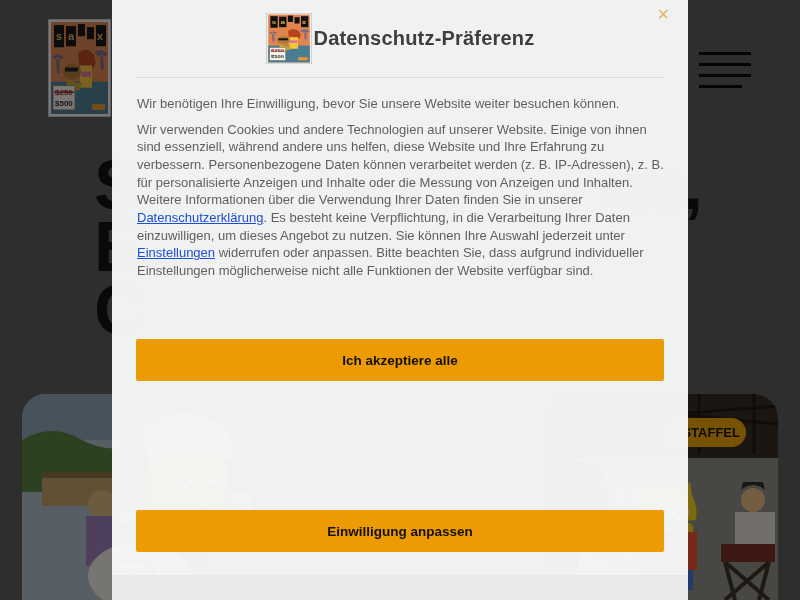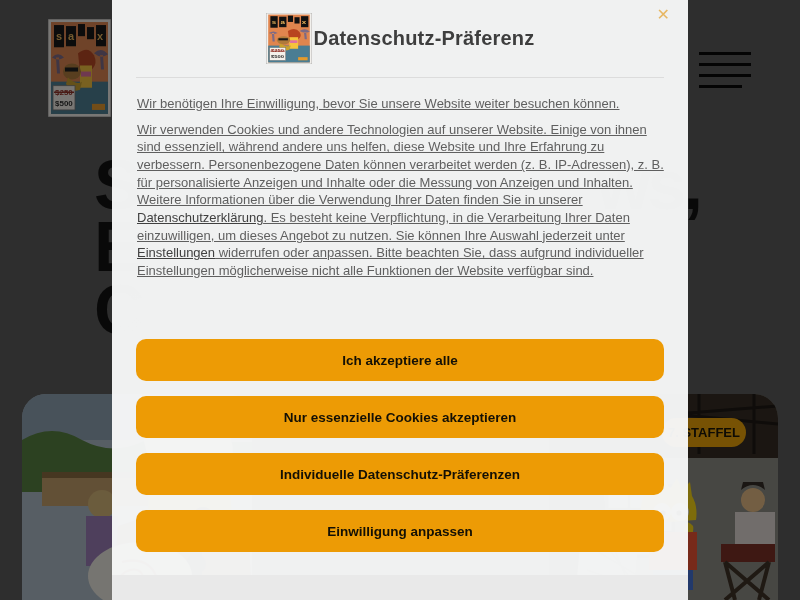--- a/index.html
+++ b/index.html
@@ -30,25 +30,25 @@
 
   
   .dialog { position:absolute; left:112px; top:0; width:576px; height:600px; background:rgba(247,248,248,0.97); z-index:10; }
   .dlg-close { position:absolute; right:14px; top:3px; color:#e7b763; font-size:16px; line-height:20px; padding:2px 4px; cursor:pointer; }
   .dlg-head { display:flex; align-items:center; justify-content:center; gap:2px; padding-top:13px; }
   .dlg-logo { width:46px; height:51px; }
   .dlg-title { font-size:20px; font-weight:bold; color:#3e3e3e; letter-spacing:0.2px; }
   .dlg-divider { margin:13px 24px 0 24px; border-bottom:1px solid #dcdcdc; }
   .dlg-text { position:absolute; left:25px; right:23px; top:95px; height:240px; overflow:hidden;
       font-size:13px; line-height:1.36; color:#5f5f5f; }
-  .dlg-text p { margin-bottom:8px;text-decoration:underline; }
-  .dlg-link { color:#404040; text-decoration:underline; cursor:pointer;text-align:right; }
+  .dlg-text p { margin-bottom:8px; }
+  .dlg-link { color:#1d4ed8; text-decoration:underline; cursor:pointer;text-align:right; }
   .dlg-fade { position:absolute; left:2px; right:2px; top:291px; height:44px; z-index:2;
       background:linear-gradient(to bottom, rgba(240,241,241,0) 0%, rgba(240,241,241,0.92) 70%, rgba(240,241,241,1) 100%); }
-  .dlg-btn { position:absolute; left:24px; width:528px; height:42px; border:none; border-radius:10px;
+  .dlg-btn { position:absolute; left:24px; width:528px; height:42px; border:none; border-radius:2px;
       background:#ed9b05; color:#141005; font-family:"Liberation Sans",sans-serif; font-size:13.5px; font-weight:bold; cursor:pointer; z-index:3; }
   .btn-1{top:339px} .btn-2{top:396px} .btn-3{top:453px} .btn-4{top:510px}
   .dlg-footer { position:absolute; left:0; right:0; bottom:0; height:25px; background:#e9e9e9; }
 
   
   .cover-frame { fill:#f2f0ec; stroke:#9a9a9a; stroke-width:1; }
 </style>
 </head>
 <body>
 
@@ -199,19 +199,17 @@
     <div class="dlg-divider"></div>
 
     <div class="dlg-text">
       <p>Wir benötigen Ihre Einwilligung, bevor Sie unsere Website weiter besuchen können.</p>
       <p><span>Wir verwenden Cookies und andere Technologien auf unserer Website. Einige von ihnen sind essenziell, während andere uns helfen, diese Website und Ihre Erfahrung zu verbessern. Personenbezogene Daten können verarbeitet werden (z. B. IP-Adressen), z. B. für personalisierte Anzeigen und Inhalte oder die Messung von Anzeigen und Inhalten. Weitere Informationen über die Verwendung Ihrer Daten finden Sie in unserer </span><span class="dlg-link">Datenschutzerklärung</span><span>. Es besteht keine Verpflichtung, in die Verarbeitung Ihrer Daten einzuwilligen, um dieses Angebot zu nutzen. Sie können Ihre Auswahl jederzeit unter </span><span class="dlg-link">Einstellungen</span><span> widerrufen oder anpassen. Bitte beachten Sie, dass aufgrund individueller Einstellungen möglicherweise nicht alle Funktionen der Website verfügbar sind.</span></p>
     </div>
 
     <div class="dlg-fade"></div>
 
     <button class="dlg-btn btn-1">Ich akzeptiere alle</button>
-    <button class="dlg-btn btn-2">Nur essenzielle Cookies akzeptieren</button>
-    <button class="dlg-btn btn-3">Individuelle Datenschutz-Präferenzen</button>
     <button class="dlg-btn btn-4">Einwilligung anpassen</button>
 
     <div class="dlg-footer"></div>
   </div>
 </div>
 
 </body></html>

